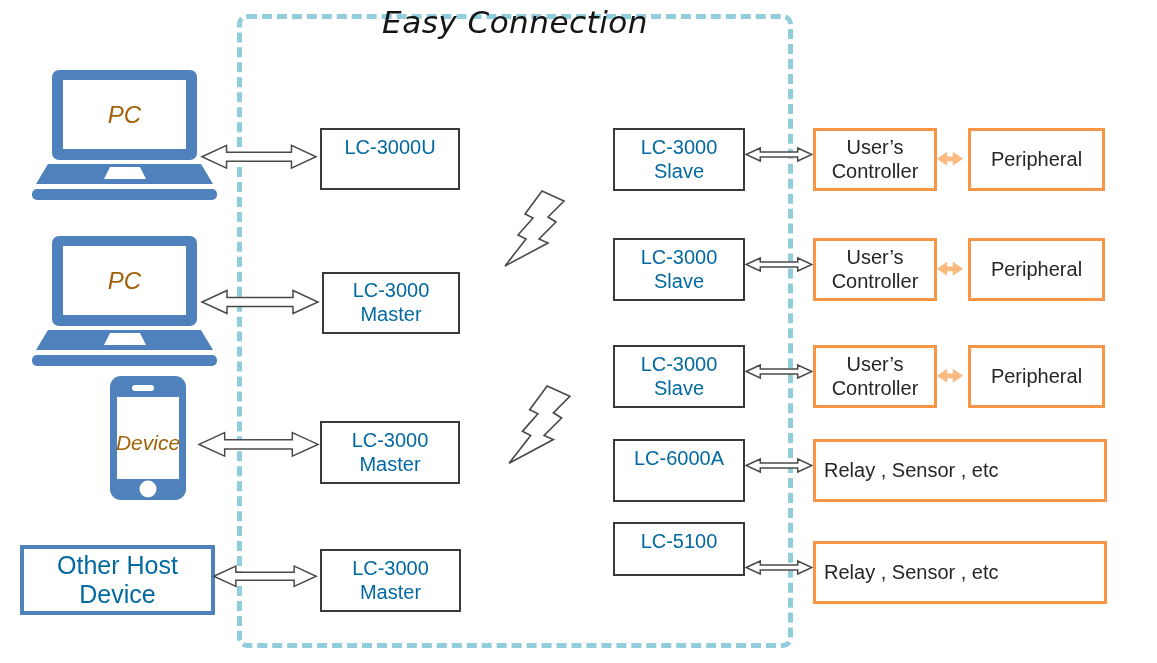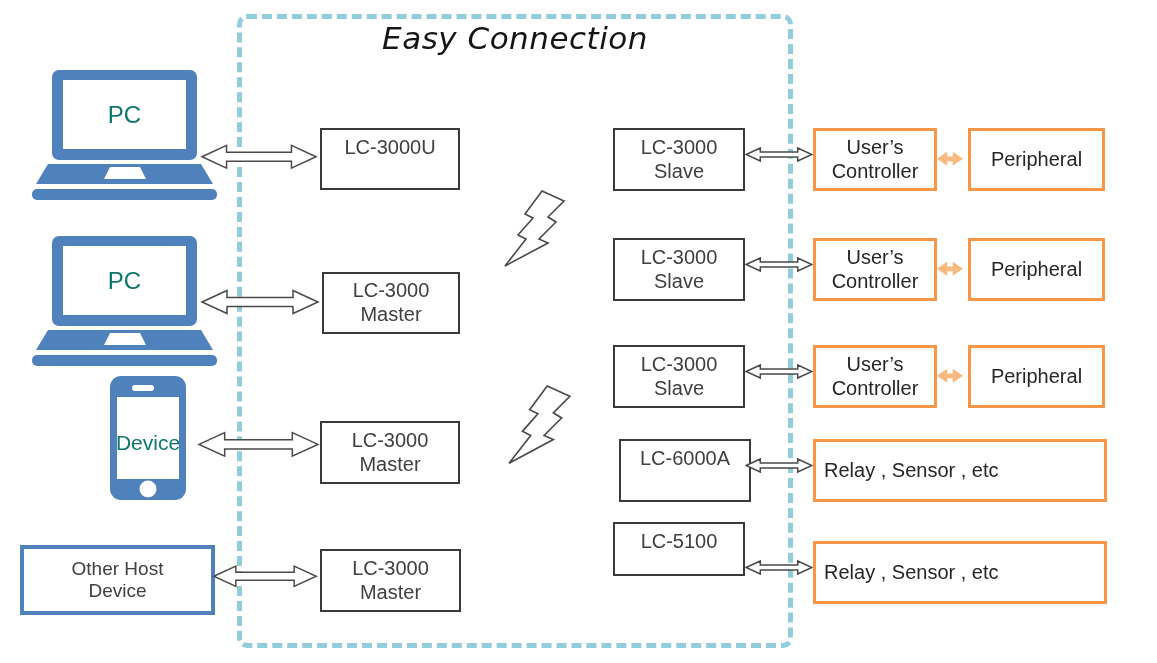--- a/index.html
+++ b/index.html
@@ -11,43 +11,44 @@
   .dashed-zone{
     border:5px dashed #92cddc;border-radius:10px;background:transparent;z-index:1;
   }
   .diagram-title{
     font-family:"DejaVu Sans",sans-serif;font-style:italic;font-size:31px;
     font-weight:500;color:#151515;text-align:center;letter-spacing:0.5px;z-index:2;
   }
   .box{
     background:#fff;border:2px solid #3a3a3a;display:flex;align-items:center;
     justify-content:center;text-align:center;font-size:20px;line-height:1.18;
-    white-space:pre-line;z-index:3;color:#404040;
+    white-space:pre-line;z-index:3;color:#0369a1;
   }
   .box.top-text{align-items:flex-start;padding-top:6px;}
   .box.orange{border:3px solid #f79646;color:#262626;}
   .box.relay{justify-content:flex-start;padding-left:8px;text-align:left;}
-  .box.host{border:4px solid #4f81bd;font-size:19px;}
+  .box.host{border:4px solid #4f81bd;font-size:25px;}
   .icon-slot{z-index:2;}
   .icon-slot svg{display:block;width:100%;height:100%;}
   .dev-label{
-    text-align:center;z-index:4;color:#0f766e;display:flex;align-items:center;
+    text-align:center;z-index:4;color:#a16207;display:flex;align-items:center;
     justify-content:center;
+    font-style:italic;
   }
   .arrow-slot{z-index:5;}
   .blue-fill{fill:#4f81bd;}
 </style>
 </head>
 <body>
 
 <div id="canvas">
 
   <div class="abs dashed-zone" style="left:237px;top:14px;width:556px;height:634px;"></div>
 
-  <div class="abs diagram-title" style="left:237px;top:20px;width:556px;">Easy Connection</div>
+  <div class="abs diagram-title" style="left:237px;top:4px;width:556px;">Easy Connection</div>
 
   <div class="abs icon-slot" style="left:32px;top:70px;width:185px;height:130px;">
     <svg viewBox="0 0 185 130">
       <rect class="blue-fill" x="20" y="0" width="145" height="90" rx="7"></rect>
       <rect x="31" y="10" width="123" height="69" fill="#fff"></rect>
       <polygon class="blue-fill" points="16,94 169,94 181,114 4,114"></polygon>
       <polygon points="78,97 108,97 114,109 72,109" fill="#fff"></polygon>
       <rect class="blue-fill" x="0" y="119" width="185" height="11" rx="5"></rect>
     </svg>
   </div>
@@ -84,21 +85,21 @@
 Master</div>
   <div class="abs box" style="left:320px;top:549px;width:141px;height:63px;">LC-3000
 Master</div>
 
   <div class="abs box" style="left:613px;top:128px;width:132px;height:63px;">LC-3000
 Slave</div>
   <div class="abs box" style="left:613px;top:238px;width:132px;height:63px;">LC-3000
 Slave</div>
   <div class="abs box" style="left:613px;top:345px;width:132px;height:63px;">LC-3000
 Slave</div>
-  <div class="abs box top-text" style="left:613px;top:439px;width:132px;height:63px;margin-left:6px;">LC-6000A</div>
+  <div class="abs box top-text" style="left:613px;top:439px;width:132px;height:63px;">LC-6000A</div>
   <div class="abs box top-text" style="left:613px;top:522px;width:132px;height:54px;">LC-5100</div>
 
   <div class="abs box orange" style="left:813px;top:128px;width:124px;height:63px;">User’s
 Controller</div>
   <div class="abs box orange" style="left:813px;top:238px;width:124px;height:63px;">User’s
 Controller</div>
   <div class="abs box orange" style="left:813px;top:345px;width:124px;height:63px;">User’s
 Controller</div>
 
   <div class="abs box orange" style="left:968px;top:128px;width:137px;height:63px;">Peripheral</div>

